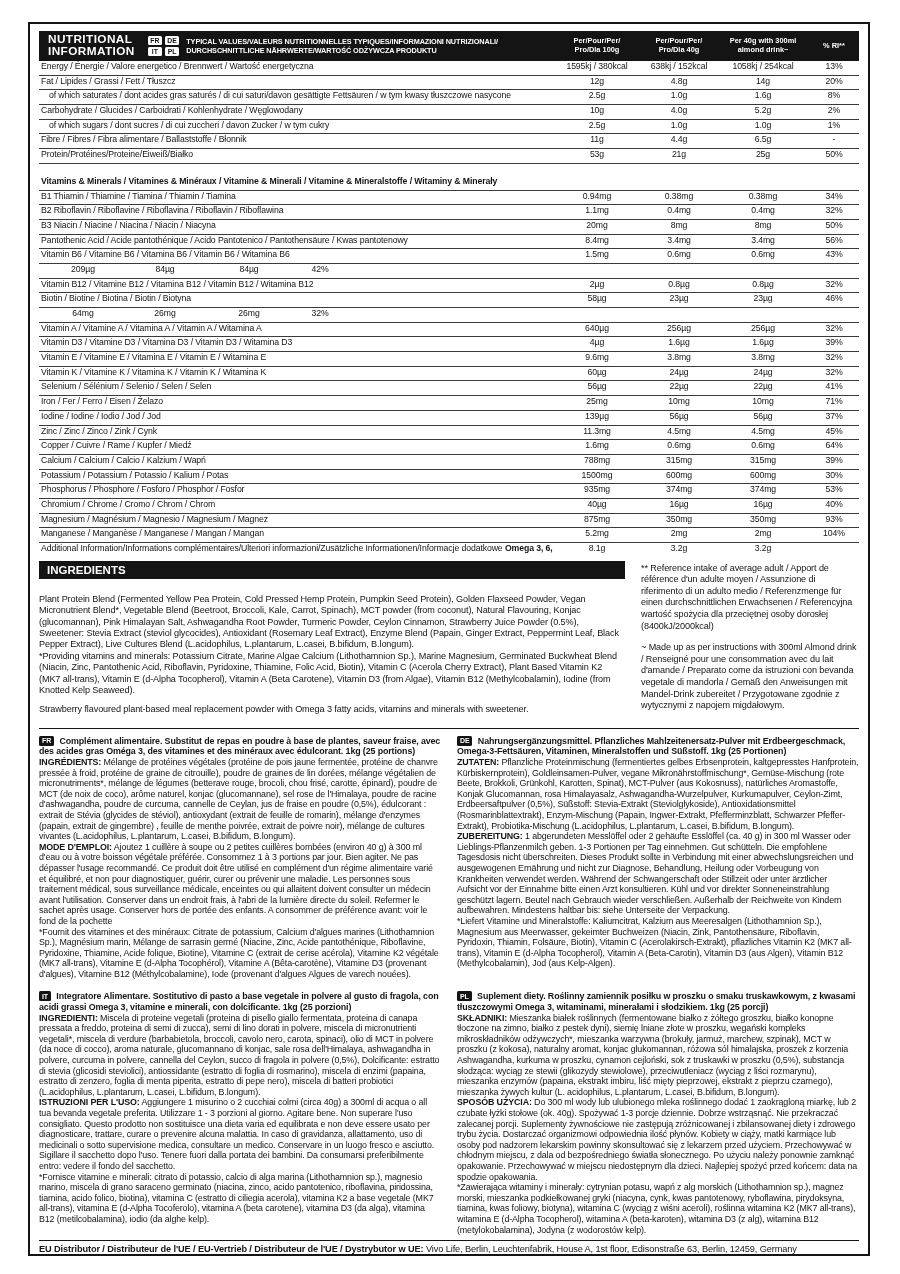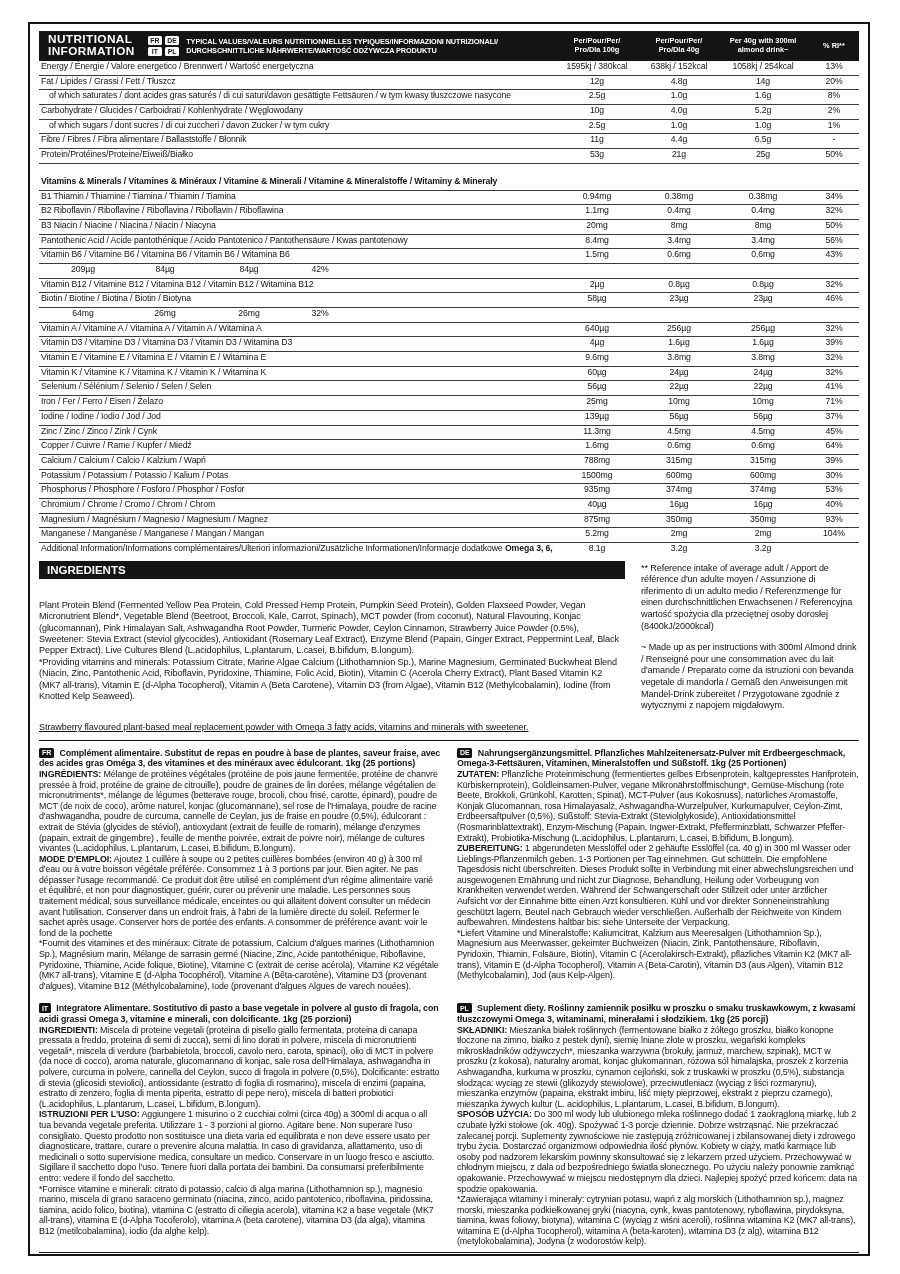--- a/index.html
+++ b/index.html
@@ -39,24 +39,24 @@
   .tlbl { flex:1; padding-left:2px; white-space:nowrap; overflow:hidden; }
   .tindent .tlbl { padding-left:10px; }
   .tsection { font-weight:bold;margin-top:12px; }
   .tcell { text-align:center; white-space:nowrap; }
   
   .ing-section { display:flex; gap:16px; margin-top:4px; flex:0 0 auto; }
   .ing-left { width:586px; }
   .ing-right { flex:1; padding-top:2px; }
   .ing-bar {
     background:#141414; color:#fff; font-weight:bold; font-size:11.5px;
-    height:18px; display:flex; align-items:center; padding-left:8px; margin-bottom:21px;
+    height:18px; display:flex; align-items:center; padding-left:8px; margin-bottom:15px;
   }
   .ing-left p { margin:0; font-size:9.1px; line-height:11.4px; letter-spacing:-0.1px; }
-  .ing-left p.tagline { margin-top:20px;text-decoration:underline; }
+  .ing-left p.tagline { margin-top:8px; }
   .ing-right p { margin:0 0 10px 0; font-size:9.1px; line-height:11.6px; letter-spacing:-0.1px; }
   
   .hr { border-top:1.8px solid #141414; margin:6px 0 5px 0; flex:0 0 auto; }
   
   .langs {
     flex:1 1 auto; display:grid; grid-template-columns:1fr 1fr;
     column-gap:16px; row-gap:12px; align-content:start; margin-top:2px;
   }
   .lang p { margin:0; font-size:8.9px; line-height:10.6px; letter-spacing:-0.12px; }
   .lang-badge {

